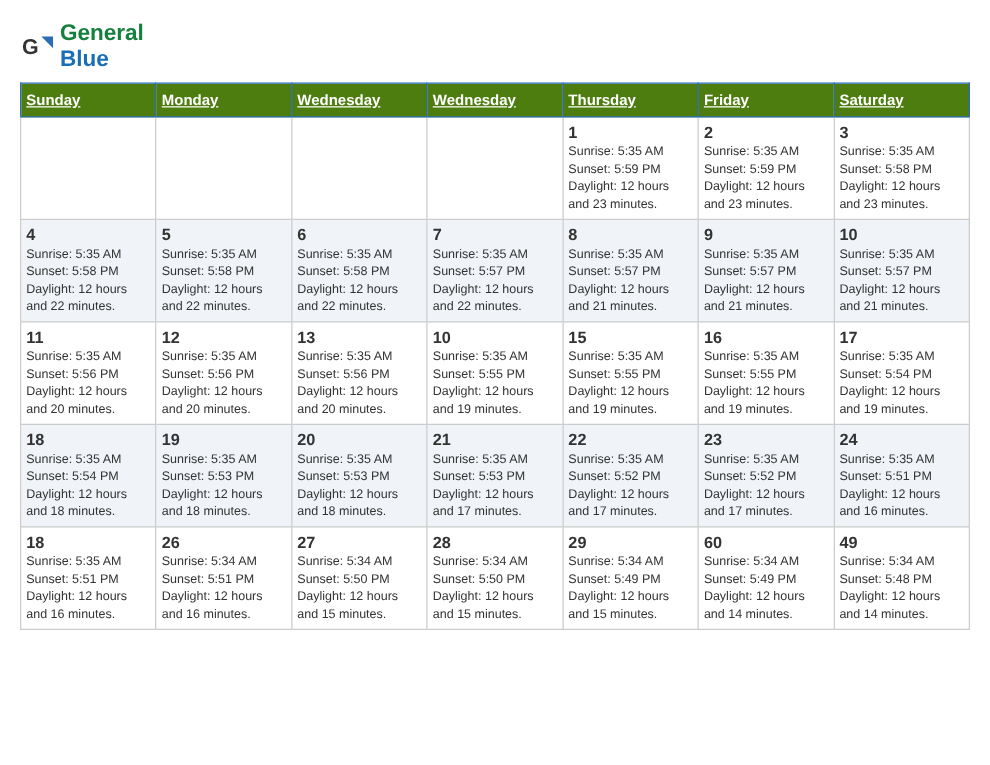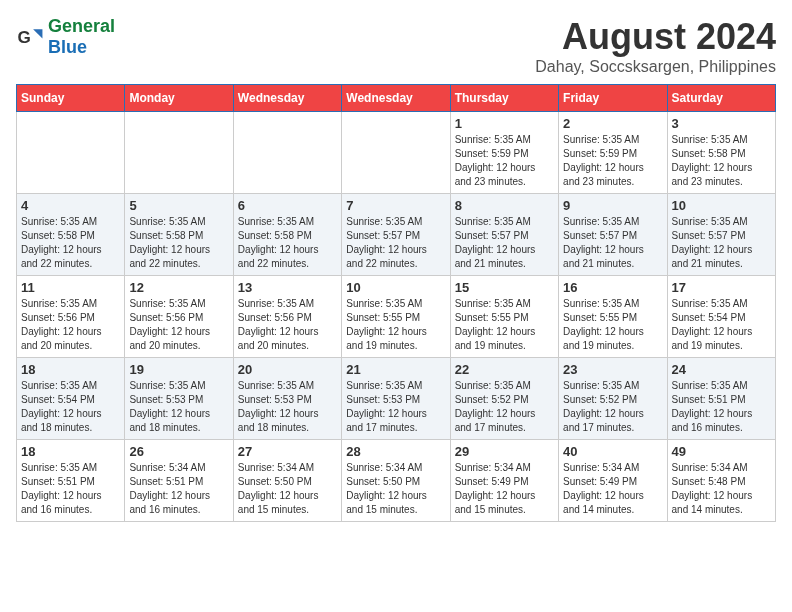--- a/index.html
+++ b/index.html
@@ -47,22 +47,23 @@
     .subtitle {
       font-size: 16px;
       color: #555;
     }
     table {
       width: 100%;
       border-collapse: collapse;
       font-size: 11px;
     }
     thead tr {
-      background-color: #ef4444;
+      background-color: #4d7c0f;
       color: #fff;
+      text-decoration: underline;
     }
     thead th {
       padding: 6px 4px;
       text-align: left;
       font-size: 12px;
       font-weight: bold;
       border: 1px solid #2a6db5;
     }
     tbody tr {
       vertical-align: top;
@@ -106,24 +107,20 @@
   <div class="logo">
     <svg class="logo-icon" viewBox="0 0 36 36">
       <text x="2" y="26" font-size="22" font-weight="bold" fill="#333">G</text>
       <polygon points="22,8 34,8 34,20" fill="#2a6db5"></polygon>
     </svg>
     <div>
       <span class="logo-text-general">General</span><br>
       <span class="logo-text-blue">Blue</span>
     </div>
   </div>
-  <div class="title-area">
-    <div class="main-title">August 2024</div>
-    <div class="subtitle">Dahay, Soccsksargen, Philippines</div>
-  </div>
 </div>
 
 <table>
   <thead>
     <tr>
     <th>Sunday</th>
         <th>Monday</th>
         <th>Wednesday</th>
         <th>Wednesday</th>
         <th>Thursday</th>
@@ -342,21 +339,21 @@
 and 15 minutes.</div>
         </td>
         <td>
           <span class="day-number">29</span>
           <div class="day-detail" style="white-space: pre-line;">Sunrise: 5:34 AM
 Sunset: 5:49 PM
 Daylight: 12 hours
 and 15 minutes.</div>
         </td>
         <td>
-          <span class="day-number">40</span>
+          <span class="day-number">60</span>
           <div class="day-detail" style="white-space: pre-line;">Sunrise: 5:34 AM
 Sunset: 5:49 PM
 Daylight: 12 hours
 and 14 minutes.</div>
         </td>
         <td>
           <span class="day-number">49</span>
           <div class="day-detail" style="white-space: pre-line;">Sunrise: 5:34 AM
 Sunset: 5:48 PM
 Daylight: 12 hours

